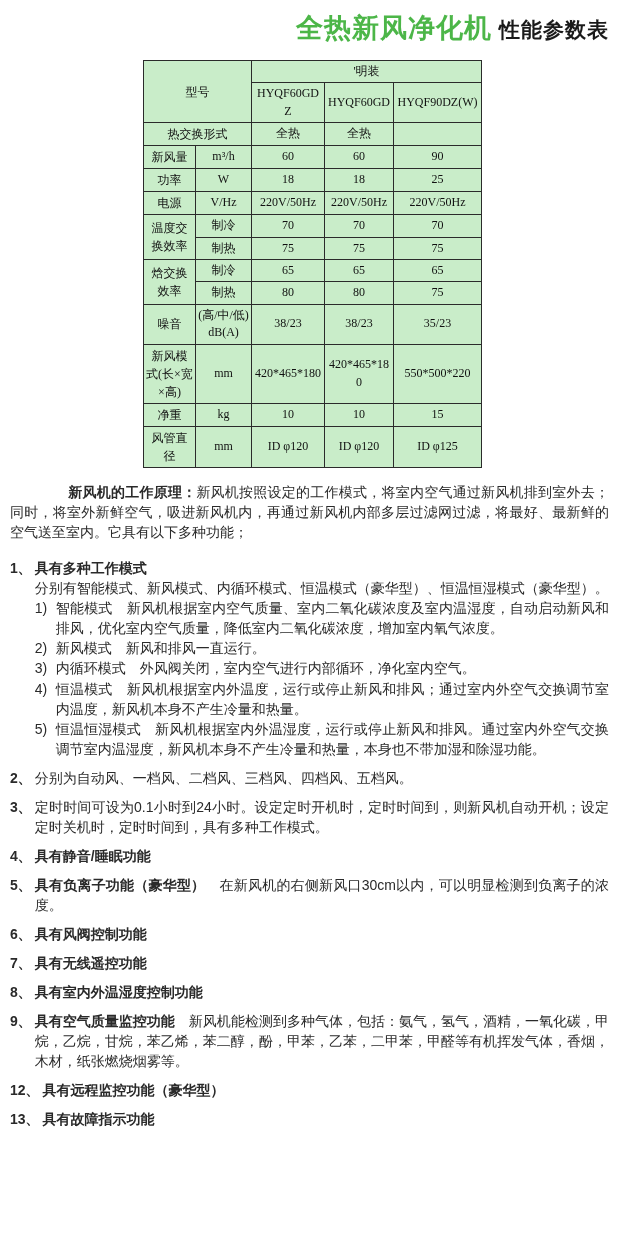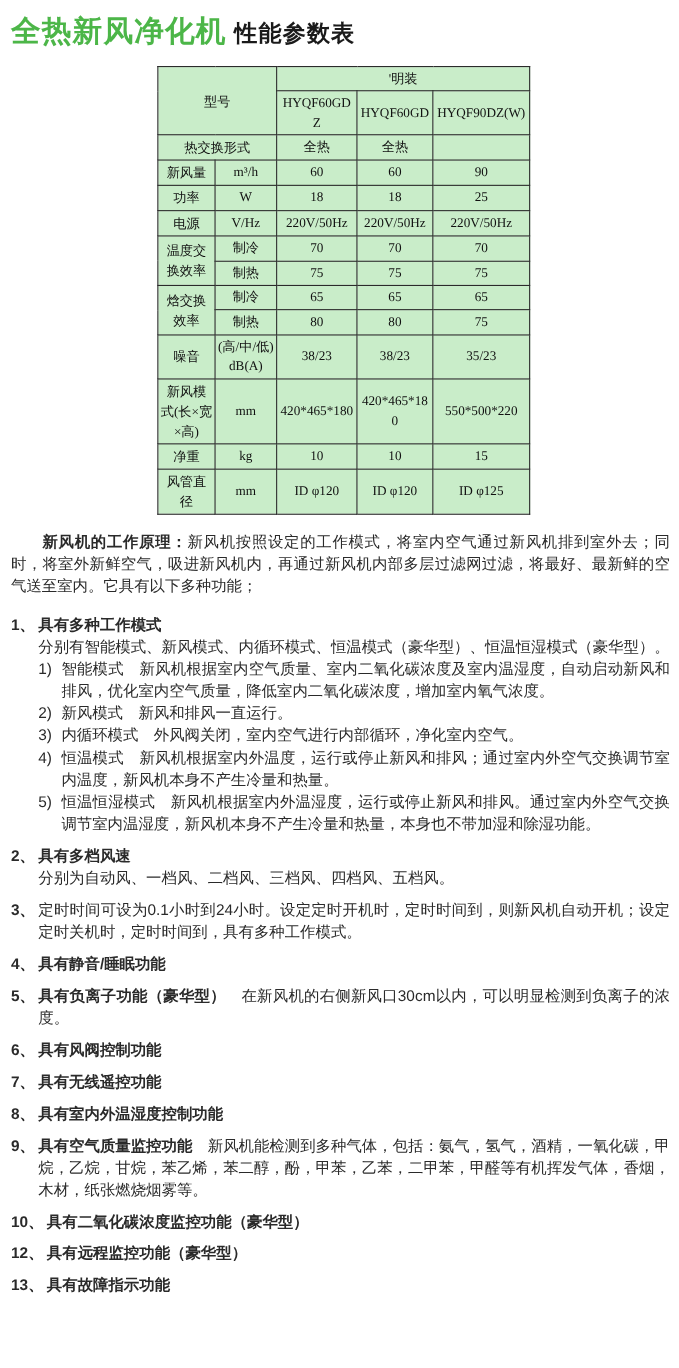--- a/index.html
+++ b/index.html
@@ -13,21 +13,21 @@
   body {
     width: 617px;
     min-height: 1244px;
     background: #ffffff;
     color: var(--text-color);
     font-family: "Liberation Sans", "DejaVu Sans", sans-serif;
   }
   .page { padding: 8px 8px 14px 10px; }
 
   
-  .page-title { text-align: left; margin: 2px 0 14px 0; white-space: nowrap; }
+  .page-title { text-align: right; margin: 2px 0 14px 0; white-space: nowrap; }
   .title-green {
     color: var(--title-green);
     font-size: 27px;
     font-weight: bold;
     letter-spacing: 1px;
   }
   .title-black {
     color: #1a1a1a;
     font-size: 21px;
     font-weight: bold;
@@ -57,21 +57,21 @@
   .spec-table td.lbl { line-height: 1.5; }
 
   
   .intro {
     margin: 12px 0 16px 0;
     font-size: 14px;
     line-height: 1.45;
     text-align: justify;
   }
   .intro .lead { text-indent: 2em; display: inline-block; height: 0; width: 2em; }
-  .intro b { font-weight: bold; }
+  .intro b { font-weight: bold; margin-left: 30px; }
 
   
   .features { font-size: 14px; line-height: 1.43; }
   .feature { display: flex; margin-bottom: 9px; }
   .feature .num {
     flex: none;
     font-weight: bold;
     margin-right: 3px;
     white-space: nowrap;
   }
@@ -225,21 +225,20 @@
             <span class="sub-num">5)</span>
             <span class="sub-text">恒温恒湿模式　新风机根据室内外温湿度，运行或停止新风和排风。通过室内外空气交换调节室内温湿度，新风机本身不产生冷量和热量，本身也不带加湿和除湿功能。</span>
           </div>
         </div>
       </div>
     </div>
 
     <div class="feature">
       <span class="num">2、</span>
       <div class="content">
-        <div><span class="ttl">具有多档风速</span></div>
         <p>分别为自动风、一档风、二档风、三档风、四档风、五档风。</p>
       </div>
     </div>
 
     <div class="feature">
       <span class="num">3、</span>
       <div class="content">
         <p>定时时间可设为0.1小时到24小时。设定定时开机时，定时时间到，则新风机自动开机；设定定时关机时，定时时间到，具有多种工作模式。</p>
       </div>
     </div>
@@ -279,26 +278,20 @@
       </div>
     </div>
 
     <div class="feature">
       <span class="num">9、</span>
       <div class="content">
         <div><span class="ttl">具有空气质量监控功能</span><span class="inline">　新风机能检测到多种气体，包括：氨气，氢气，酒精，一氧化碳，甲烷，乙烷，甘烷，苯乙烯，苯二醇，酚，甲苯，乙苯，二甲苯，甲醛等有机挥发气体，香烟，木材，纸张燃烧烟雾等。</span></div>
       </div>
     </div>
 
-    <div class="feature">
-      <span class="num">10、</span>
-      <div class="content">
-        <div><span class="ttl">具有二氧化碳浓度监控功能（豪华型）</span></div>
-      </div>
-    </div>
 
 
     <div class="feature">
       <span class="num">12、</span>
       <div class="content">
         <div><span class="ttl">具有远程监控功能（豪华型）</span></div>
       </div>
     </div>
 
     <div class="feature">

